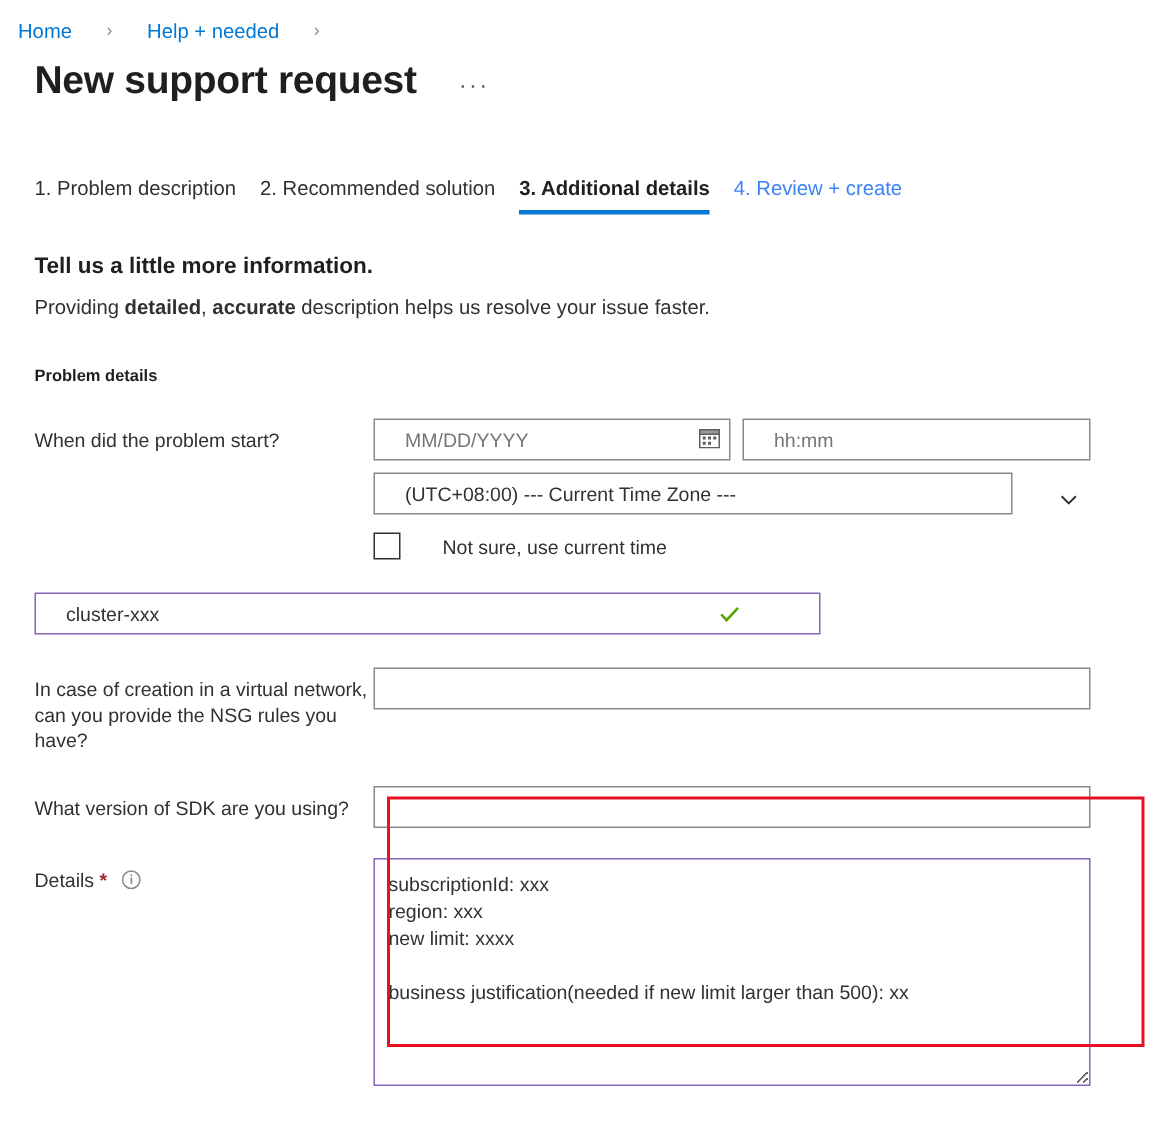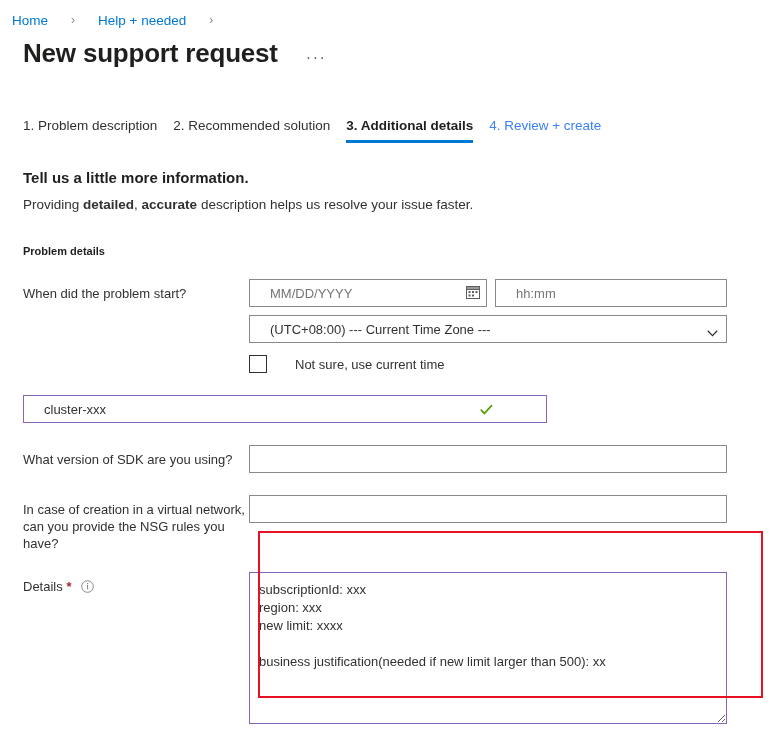--- a/index.html
+++ b/index.html
@@ -156,21 +156,21 @@
     height: 14px;
     pointer-events: none;
   }
   .time-ctl { width: 232px; }
 
   .tz-select {
     position: relative;
     width: 478px;
     margin-top: 8px;
   }
-  .tz-select .ctl { width: 478px; padding-right: 28px; }
+  .tz-select .ctl { width: 426px; padding-right: 28px; }
   .chev {
     position: absolute;
     right: 9px;
     top: 10px;
     width: 11px;
     height: 7px;
     pointer-events: none;
   }
 
   .cb-row {
@@ -319,28 +319,28 @@
         <span class="check">
           <svg width="13" height="11" viewBox="0 0 13 11">
             <polyline points="0.8,5.6 4.4,9.4 12,1.2" fill="none" stroke="#57a300" stroke-width="1.7"></polyline>
           </svg>
         </span>
       </div>
     </div>
   </div>
 
   <div class="row" style="margin-top:22px">
+    <div class="label">In case of creation in a virtual network, can you provide the NSG rules you have?</div>
+    <div class="fields">
+      <input class="ctl wide ph" type="text" value="" style="">
+    </div>
+  </div>
+
+  <div class="row" style="margin-top:22px">
     <div class="label">What version of SDK are you using?</div>
-    <div class="fields">
-      <input class="ctl wide ph" type="text" value="" style="">
-    </div>
-  </div>
-
-  <div class="row" style="margin-top:22px">
-    <div class="label">In case of creation in a virtual network, can you provide the NSG rules you have?</div>
     <div class="fields">
       <input class="ctl wide ph" type="text" value="" style="">
     </div>
   </div>
 
   <div class="row details-row">
     <div class="label"><span>Details</span> <span class="req">*</span>
       <span class="info-icon">
         <svg width="13" height="13" viewBox="0 0 13 13">
           <circle cx="6.5" cy="6.5" r="5.8" fill="none" stroke="#8a8886" stroke-width="1"></circle>

